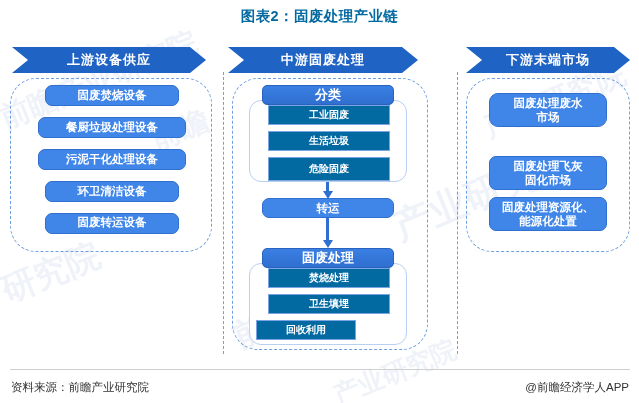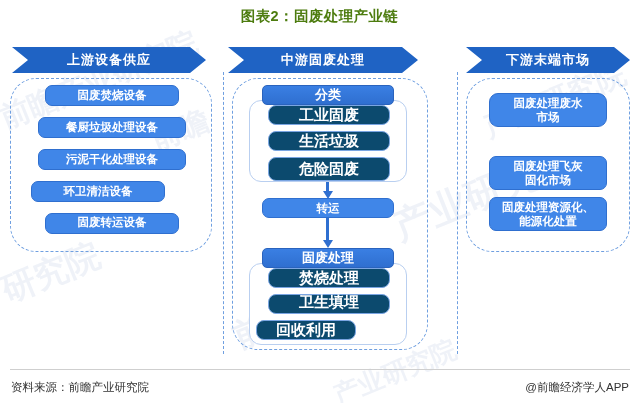--- a/index.html
+++ b/index.html
@@ -18,21 +18,21 @@
 
   
   .chart-title {
     position: absolute;
     top: 7px;
     left: 0;
     width: 639px;
     text-align: center;
     font-size: 14.5px;
     font-weight: bold;
-    color: #4d7c0f;
+    color: #0369a1;
     letter-spacing: 0.4px;
     white-space: nowrap;
   }
 
   
   .watermark {
     position: absolute;
     color: rgba(120,150,200,0.12);
     font-size: 34px;
     font-weight: bold;
@@ -107,31 +107,31 @@
     background: #4086e8;
     border: 1px solid #2f6fcf;
   }
   .box-header {
     background: linear-gradient(180deg, #3a7fe3 0%, #2f6fd0 100%);
     border: 1px solid #2a63bd;
     font-size: 13px;
     border-radius: 5px;
   }
   .box-sub {
-    background: #0c4a6e;
+    background: #0369a1;
     border: 1px solid #7aa5e2;
-    font-size: 15px;
-    border-radius: 8px;
+    font-size: 10px;
+    border-radius: 0;
   }
 
   
   #up-0 { left: 45px; top: 85px;  width: 134px; height: 21px; }
   #up-1 { left: 38px; top: 117px; width: 148px; height: 21px; }
   #up-2 { left: 38px; top: 149px; width: 148px; height: 21px; }
-  #up-3 { left: 31px; top: 181px; width: 134px; height: 21px; text-align: center; }
+  #up-3 { left: 45px; top: 181px; width: 134px; height: 21px; text-align: center; }
   #up-4 { left: 45px; top: 213px; width: 134px; height: 21px; font-family: Liberation Mono, monospace; }
 
   
   #mid-h-class   { left: 262px; top: 85px;  width: 132px; height: 20px; }
   .mid-white-wrap {
     position: absolute;
     box-sizing: border-box;
     background: #ffffff;
     border: 1.4px solid #b9cff0;
     border-radius: 12px;
@@ -139,21 +139,21 @@
   #mid-wrap-class { left: 249px; top: 100px; width: 158px; height: 82px; }
   #mid-c-0 { left: 268px; top: 105px; width: 122px; height: 20px; }
   #mid-c-1 { left: 268px; top: 131px; width: 122px; height: 20px; }
   #mid-c-2 { left: 268px; top: 157px; width: 122px; height: 24px; }
 
   #mid-h-trans   { left: 262px; top: 198px; width: 132px; height: 20px; }
   #mid-h-treat   { left: 262px; top: 248px; width: 132px; height: 20px; }
 
   #mid-wrap-treat { left: 249px; top: 263px; width: 158px; height: 82px; }
   #mid-t-0 { left: 268px; top: 268px; width: 122px; height: 20px; }
-  #mid-t-1 { left: 268px; top: 294px; width: 122px; height: 20px; font-family: Liberation Mono, monospace; }
+  #mid-t-1 { left: 268px; top: 294px; width: 122px; height: 20px; }
   #mid-t-2 { left: 256px; top: 320px; width: 100px; height: 20px; }
 
   
   .connector {
     position: absolute;
     width: 3px;
     background: #2f6fd0;
   }
   .connector::after {
     content: "";

